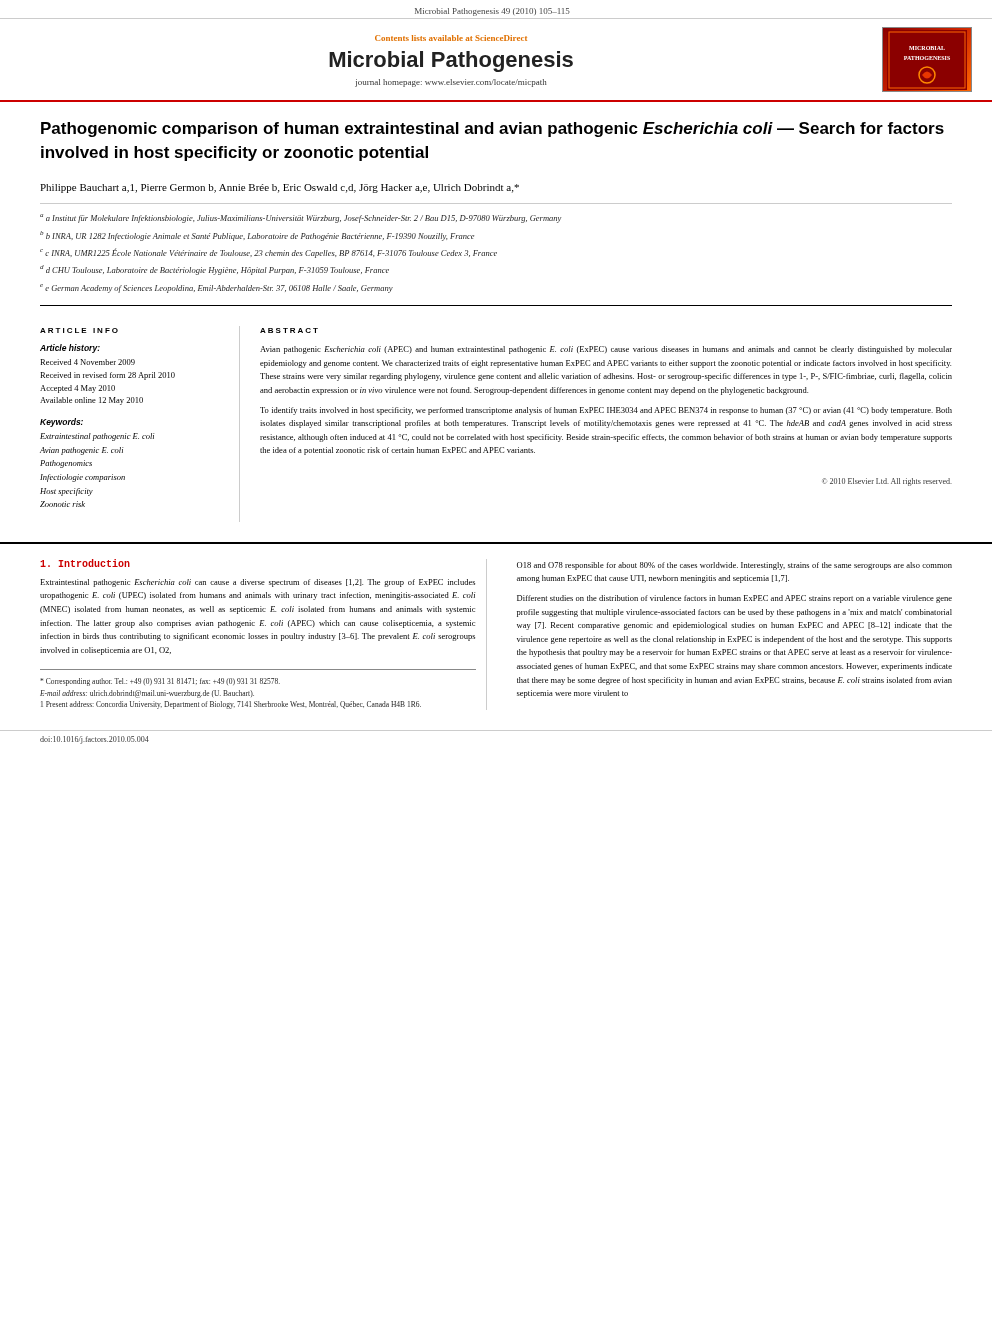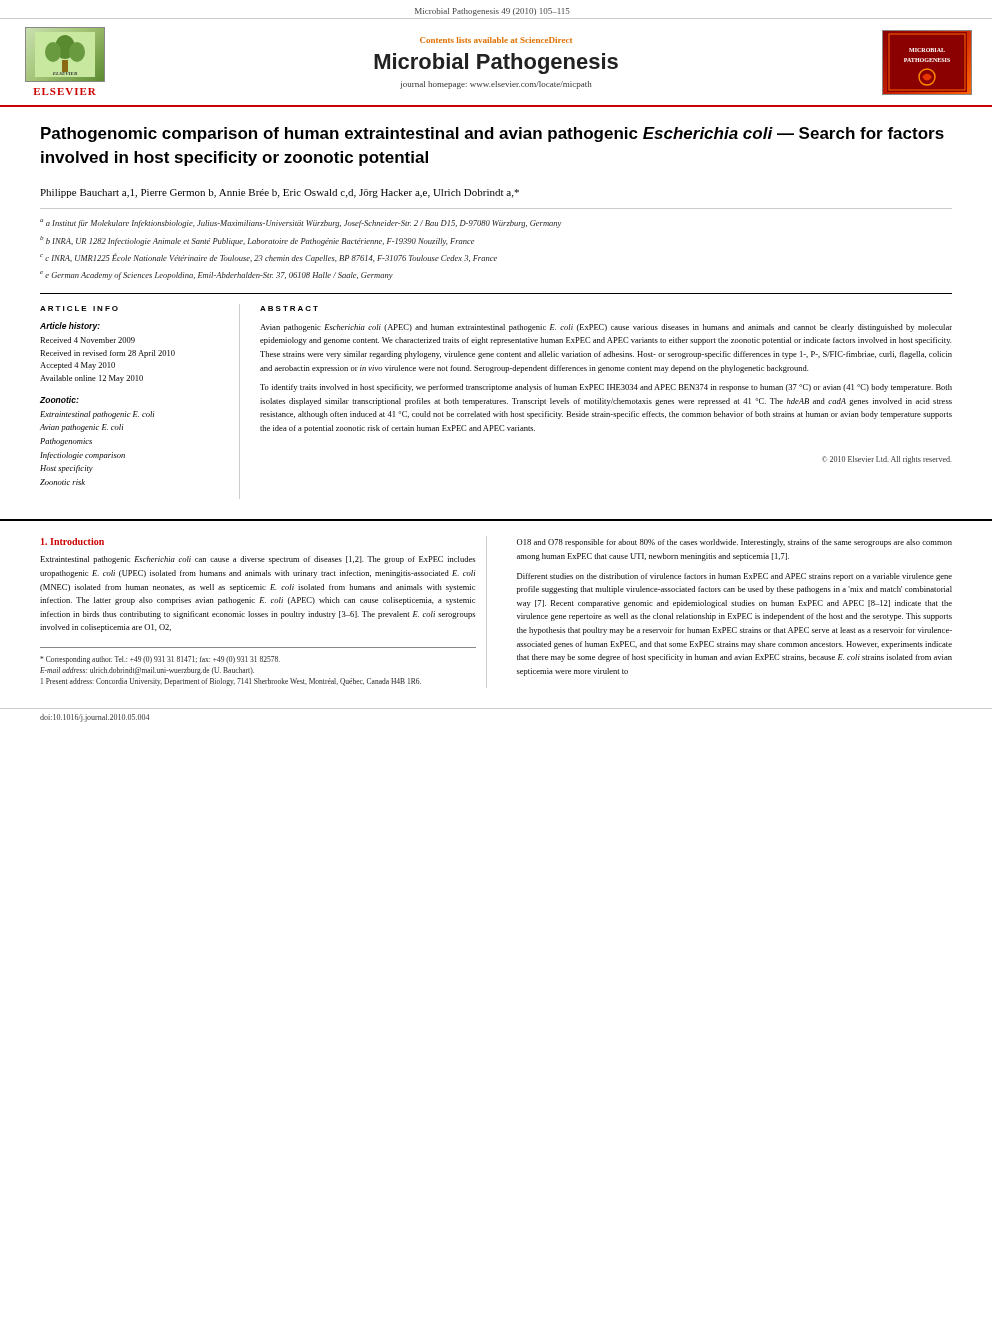--- a/index.html
+++ b/index.html
@@ -138,21 +138,21 @@
     .affiliations p {
       margin-bottom: 2px;
     }
 
     
     .two-col {
       display: flex;
       gap: 20px;
       margin-top: 10px;
       border-top: 1px solid #000;
-      padding-top: 10px;
+      padding-top: 20px;
     }
 
     .left-col {
       width: 200px;
       min-width: 200px;
       border-right: 1px solid #ccc;
       padding-right: 15px;
     }
 
     .right-col {
@@ -223,21 +223,21 @@
     }
 
     .body-right {
       flex: 1;
       padding-left: 10px;
     }
 
     .section-heading {
       font-size: 10px;
       font-weight: bold;
-      font-family: Liberation Serif, serif;
+      font-family: Liberation Mono, monospace;
       margin-bottom: 6px;
       color: #c00;
     }
 
     .body-text {
       font-size: 8.5px;
       line-height: 1.6;
       text-align: justify;
     }
 
@@ -265,33 +265,20 @@
     }
   </style>
 </head>
 <body>
 
 <div class="top-bar">
   <span>Microbial Pathogenesis 49 (2010) 105–115</span>
 </div>
 
 <div class="journal-header">
-  <div class="elsevier-logo">
-    <div class="logo-box">
-      <svg width="60" height="45" viewBox="0 0 60 45">
-        <rect width="60" height="45" fill="#c8e8a0"></rect>
-        <ellipse cx="30" cy="15" rx="10" ry="12" fill="#5a8a30"></ellipse>
-        <ellipse cx="18" cy="20" rx="8" ry="10" fill="#6a9a40"></ellipse>
-        <ellipse cx="42" cy="20" rx="8" ry="10" fill="#6a9a40"></ellipse>
-        <rect x="27" y="28" width="6" height="12" fill="#8B6914"></rect>
-        <text x="30" y="43" text-anchor="middle" fill="#333" font-size="5">ELSEVIER</text>
-      </svg>
-    </div>
-    <div class="elsevier-text">ELSEVIER</div>
-  </div>
 
   <div class="journal-center">
     <div class="sciencedirect-link">
       <span>Contents lists available at</span>
       <span style="color:#e07000; font-weight:bold;">ScienceDirect</span>
     </div>
     <div class="journal-title">Microbial Pathogenesis</div>
     <div class="journal-homepage">journal homepage: www.elsevier.com/locate/micpath</div>
   </div>
 
@@ -313,38 +300,39 @@
     <span class="italic">Escherichia coli</span>
     <span> — Search for factors involved in host specificity or zoonotic potential</span>
   </div>
 
   <div class="authors">Philippe Bauchart a,1, Pierre Germon b, Annie Brée b, Eric Oswald c,d, Jörg Hacker a,e, Ulrich Dobrindt a,*</div>
 
   <div class="affiliations">
     <p><sup>a</sup> <span>a Institut für Molekulare Infektionsbiologie, Julius-Maximilians-Universität Würzburg, Josef-Schneider-Str. 2 / Bau D15, D-97080 Würzburg, Germany</span></p>
     <p><sup>b</sup> <span>b INRA, UR 1282 Infectiologie Animale et Santé Publique, Laboratoire de Pathogénie Bactérienne, F-19390 Nouzilly, France</span></p>
     <p><sup>c</sup> <span>c INRA, UMR1225 École Nationale Vétérinaire de Toulouse, 23 chemin des Capelles, BP 87614, F-31076 Toulouse Cedex 3, France</span></p>
+    <p><sup>d</sup> <span>d CHU Toulouse, Laboratoire de Bactériologie Hygiène, Hôpital Purpan, F-31059 Toulouse, France</span></p>
     <p><sup>e</sup> <span>e German Academy of Sciences Leopoldina, Emil-Abderhalden-Str. 37, 06108 Halle / Saale, Germany</span></p>
   </div>
 
   <div class="two-col">
 
     <div class="left-col">
       <div class="section-label">ARTICLE INFO</div>
 
       <div class="article-info-section">
         <div class="info-title">Article history:</div>
         <p>Received 4 November 2009</p>
         <p>Received in revised form 28 April 2010</p>
         <p>Accepted 4 May 2010</p>
         <p>Available online 12 May 2010</p>
       </div>
 
       <div class="article-info-section keywords-section">
-        <div class="info-title">Zoonotic:</div>
+        <div class="info-title">Keywords:</div>
         <div class="keyword-item">Extraintestinal pathogenic E. coli</div>
         <div class="keyword-item">Avian pathogenic E. coli</div>
         <div class="keyword-item">Pathogenomics</div>
         <div class="keyword-item">Infectiologie comparison</div>
         <div class="keyword-item">Host specificity</div>
         <div class="keyword-item">Zoonotic risk</div>
       </div>
     </div>
 
     <div class="right-col">
@@ -388,14 +376,14 @@
         O18 and O78 responsible for about 80% of the cases worldwide. Interestingly, strains of the same serogroups are also common among human ExPEC that cause UTI, newborn meningitis and septicemia [1,7].
       </p>
       <p>
         Different studies on the distribution of virulence factors in human ExPEC and APEC strains report on a variable virulence gene profile suggesting that multiple virulence-associated factors can be used by these pathogens in a 'mix and match' combinatorial way [7]. Recent comparative genomic and epidemiological studies on human ExPEC and APEC [8–12] indicate that the virulence gene repertoire as well as the clonal relationship in ExPEC is independent of the host and the serotype. This supports the hypothesis that poultry may be a reservoir for human ExPEC strains or that APEC serve at least as a reservoir for virulence-associated genes of human ExPEC, and that some ExPEC strains may share common ancestors. However, experiments indicate that there may be some degree of host specificity in human and avian ExPEC strains, because <em>E. coli</em> strains isolated from avian septicemia were more virulent to
       </p>
     </div>
   </div>
 </div>
 
 <div class="bottom-bar">
-  <div>doi:10.1016/j.journal.2010.05.004</div>
+  <div>doi:10.1016/j.factors.2010.05.004</div>
 </div>
 
 </body></html>

